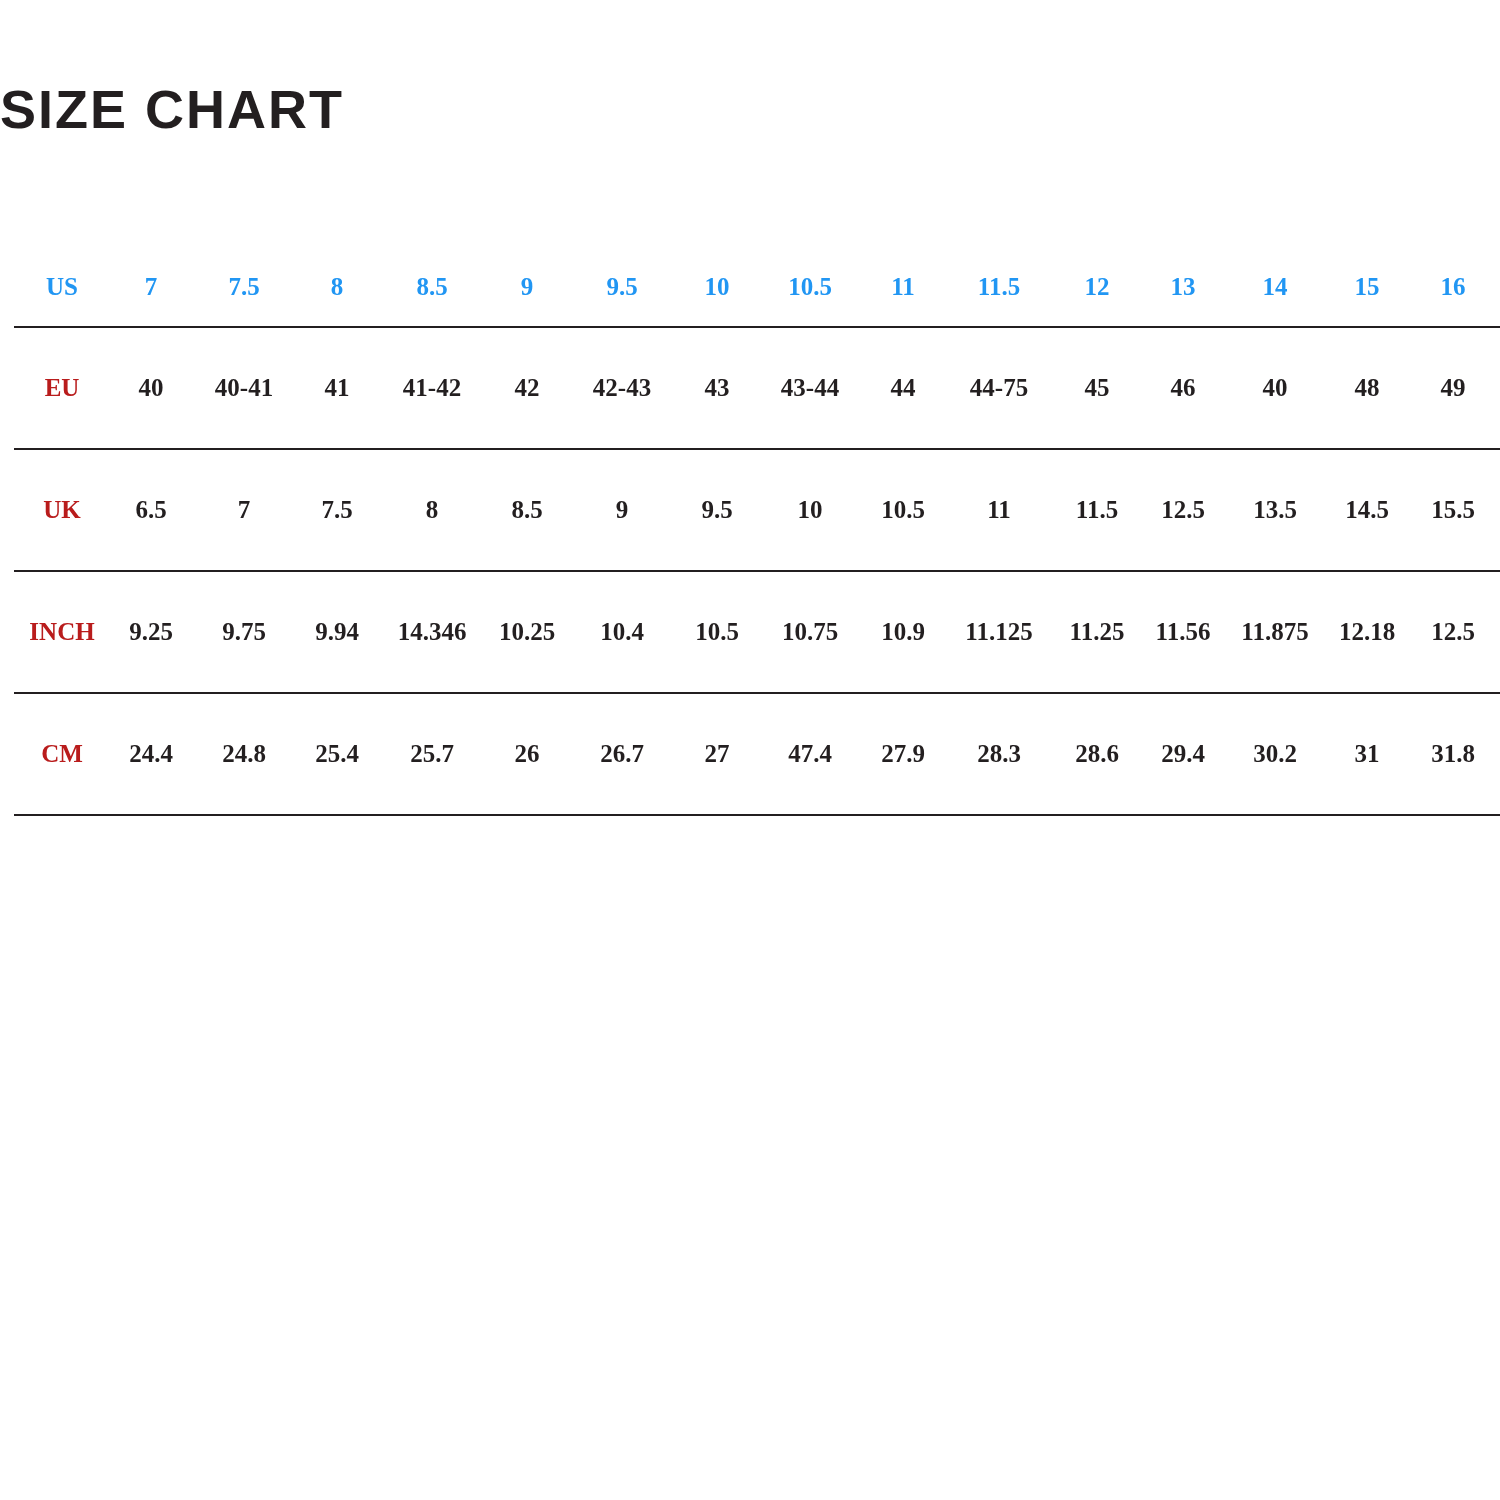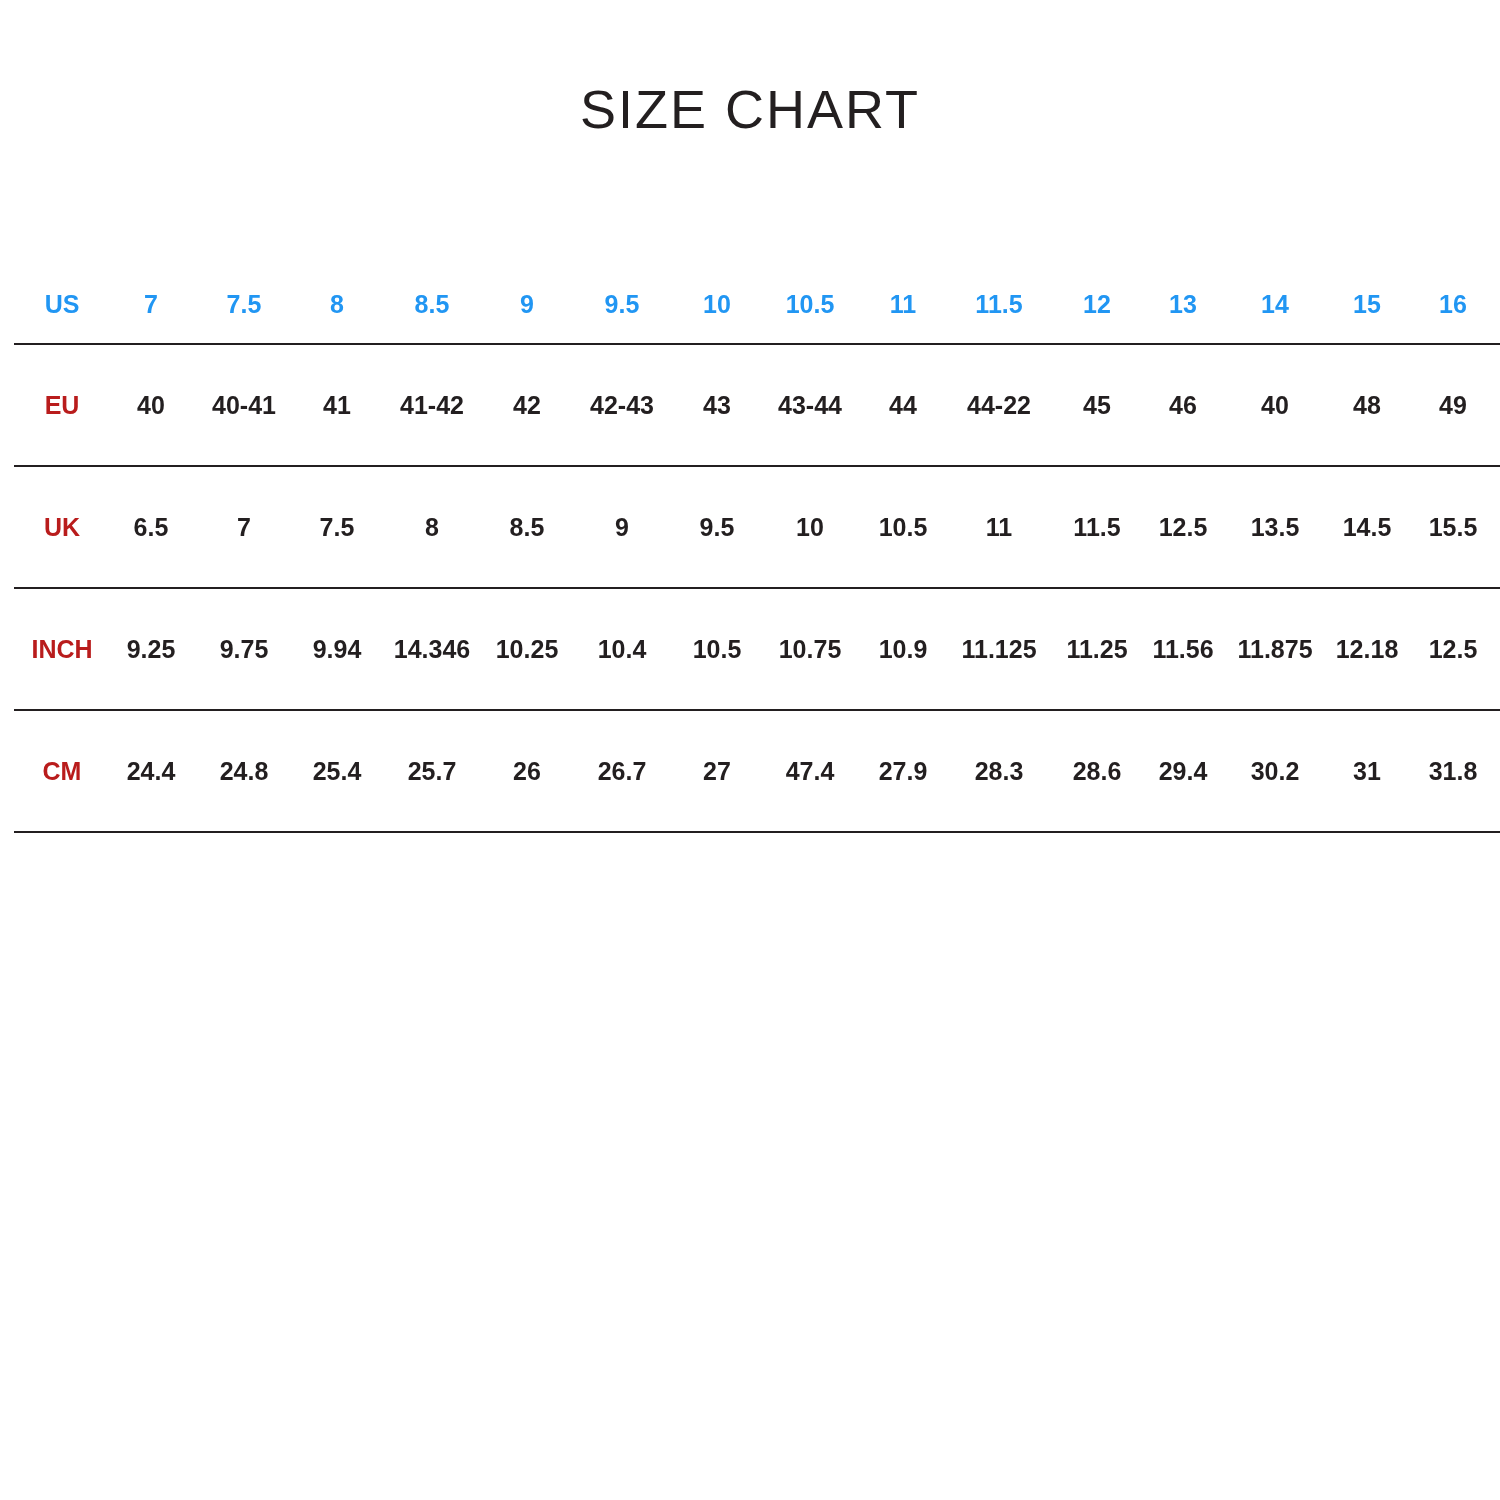--- a/index.html
+++ b/index.html
@@ -14,33 +14,34 @@
     color: #231f20;
     overflow: hidden;
   }
   .page {
     position: relative;
     width: 1500px;
     height: 1500px;
     box-sizing: border-box;
   }
   .chart-title {
-    text-align: center;
+    text-align: left;
     font-size: 54px;
-    font-weight: 400;
+    font-weight: 700;
     letter-spacing: 2px;
     color: #231f20;
     margin: 0;
     padding-top: 78px;
   }
   .table-wrap {
-    margin: 17px auto;
+    margin: 0 auto;
     padding-top: 108px;
     width: 1472px;
     box-sizing: border-box;
+    font-family: Liberation Serif, serif;
   }
   table.size-chart {
     width: 100%;
     border-collapse: collapse;
     table-layout: fixed;
   }
   table.size-chart td,
   table.size-chart th {
     text-align: center;
     vertical-align: middle;
@@ -146,21 +147,21 @@
           <td class="row-label">EU</td>
           <td>40</td>
           <td>40-41</td>
           <td>41</td>
           <td>41-42</td>
           <td>42</td>
           <td>42-43</td>
           <td>43</td>
           <td>43-44</td>
           <td>44</td>
-          <td>44-22</td>
+          <td>44-75</td>
           <td>45</td>
           <td>46</td>
           <td>40</td>
           <td>48</td>
           <td>49</td>
         </tr>
         <tr>
           <td class="row-label">UK</td>
           <td>6.5</td>
           <td>7</td>

